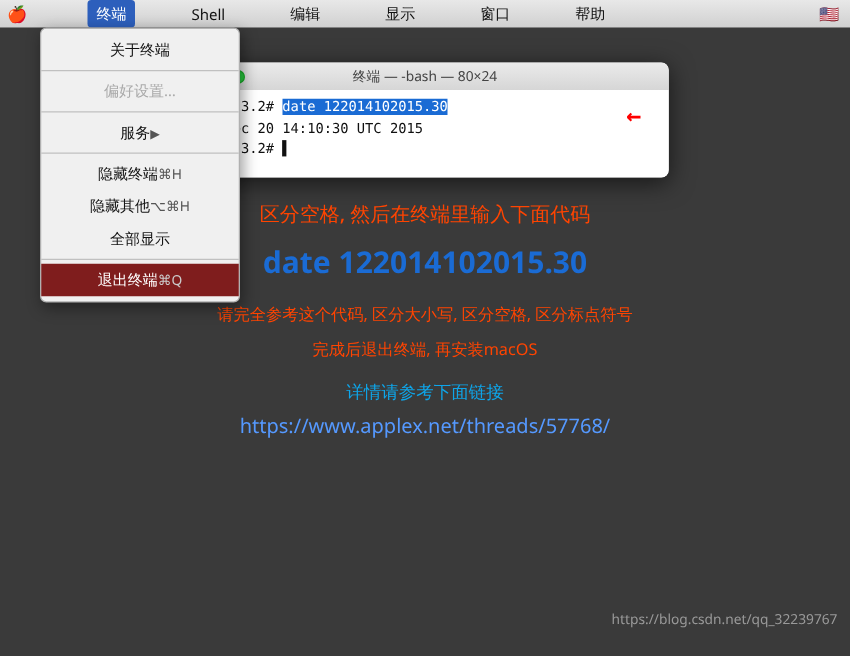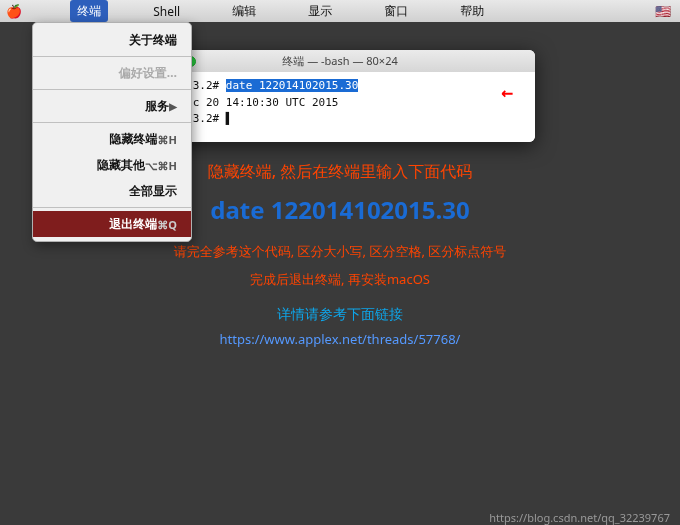--- a/index.html
+++ b/index.html
@@ -58,23 +58,22 @@
       box-shadow: 2px 4px 12px rgba(0,0,0,0.4);
       z-index: 200;
       padding: 4px 0;
     }
     .dropdown-item {
       padding: 4px 14px;
       font-size: 12px;
       color: #111;
       cursor: default;
       display: flex;
-      justify-content: flex-end;
-      align-items: center;
-      font-weight: bold;
+      justify-content: center;
+      align-items: center;
     }
     .dropdown-item.disabled {
       color: #aaa;
     }
     .dropdown-item.highlighted {
       background: #7f1d1d;
       color: white;
     }
     .dropdown-divider {
       height: 1px;
@@ -198,27 +197,27 @@
       text-align: center;
       line-height: 1.7;
     }
     .detail-label {
       font-size: 14px;
       color: #0ea5e9;
       text-align: center;
       margin-top: 8px;
     }
     .detail-link {
-      font-size: 13px;
+      font-size: 16px;
       color: #5599ff;
       text-align: center;
     }
     .watermark {
       position: absolute;
-      bottom: 0;
+      bottom: 22px;
       right: 10px;
       font-size: 11px;
       color: #999;
     }
   </style>
 </head>
 <body>
 
 <div class="menubar">
   <span class="apple-logo">🍎</span>
@@ -276,21 +275,21 @@
     </div>
     <div class="terminal-body">
       <div class="terminal-line">-bash-3.2# <span class="highlight-text">date 122014102015.30</span></div>
       <div class="terminal-line">Sun Dec 20 14:10:30 UTC 2015</div>
       <div class="terminal-line">-bash-3.2# ▌</div>
       <span class="arrow-indicator">←</span>
     </div>
   </div>
 
   <div class="content-text">
-    <div class="main-instruction">隐藏终端, 然后在终端里输入下面代码</div>
+    <div class="main-instruction">区分空格, 然后在终端里输入下面代码</div>
     <div class="command-display">date 122014102015.30</div>
     <div class="sub-instruction">请完全参考这个代码, 区分大小写, 区分空格, 区分标点符号</div>
     <div class="sub-instruction">完成后退出终端, 再安装macOS</div>
     <div class="detail-label">详情请参考下面链接</div>
     <div class="detail-link">https://www.applex.net/threads/57768/</div>
   </div>
 
 </div>
 
 <div class="watermark">https://blog.csdn.net/qq_32239767</div>

